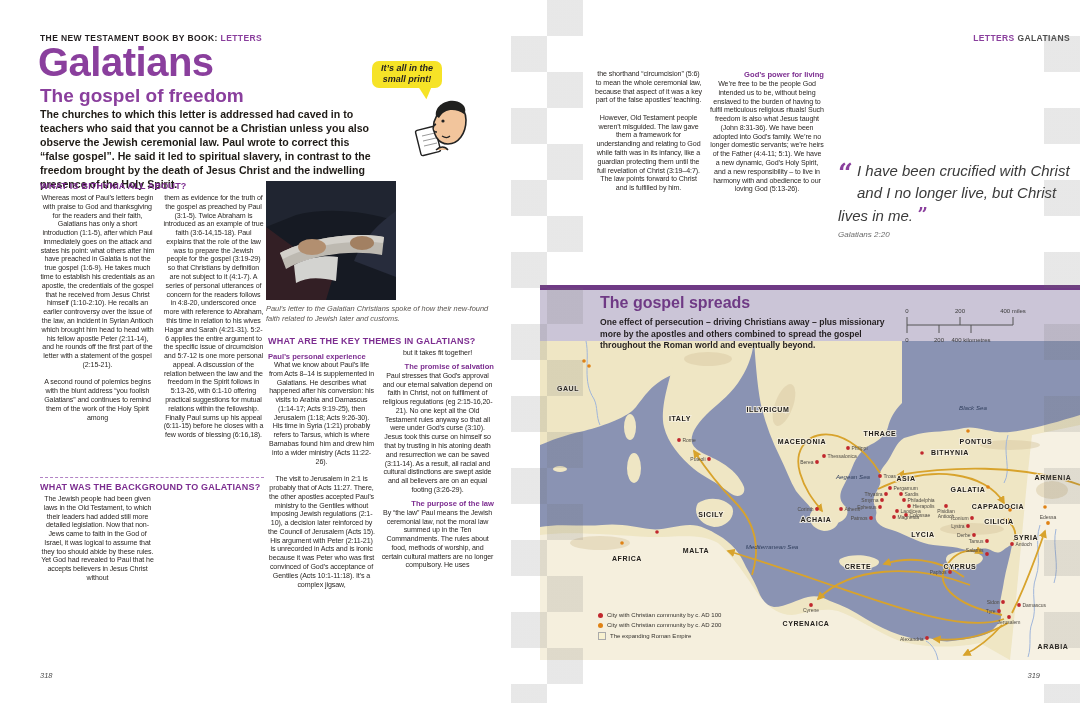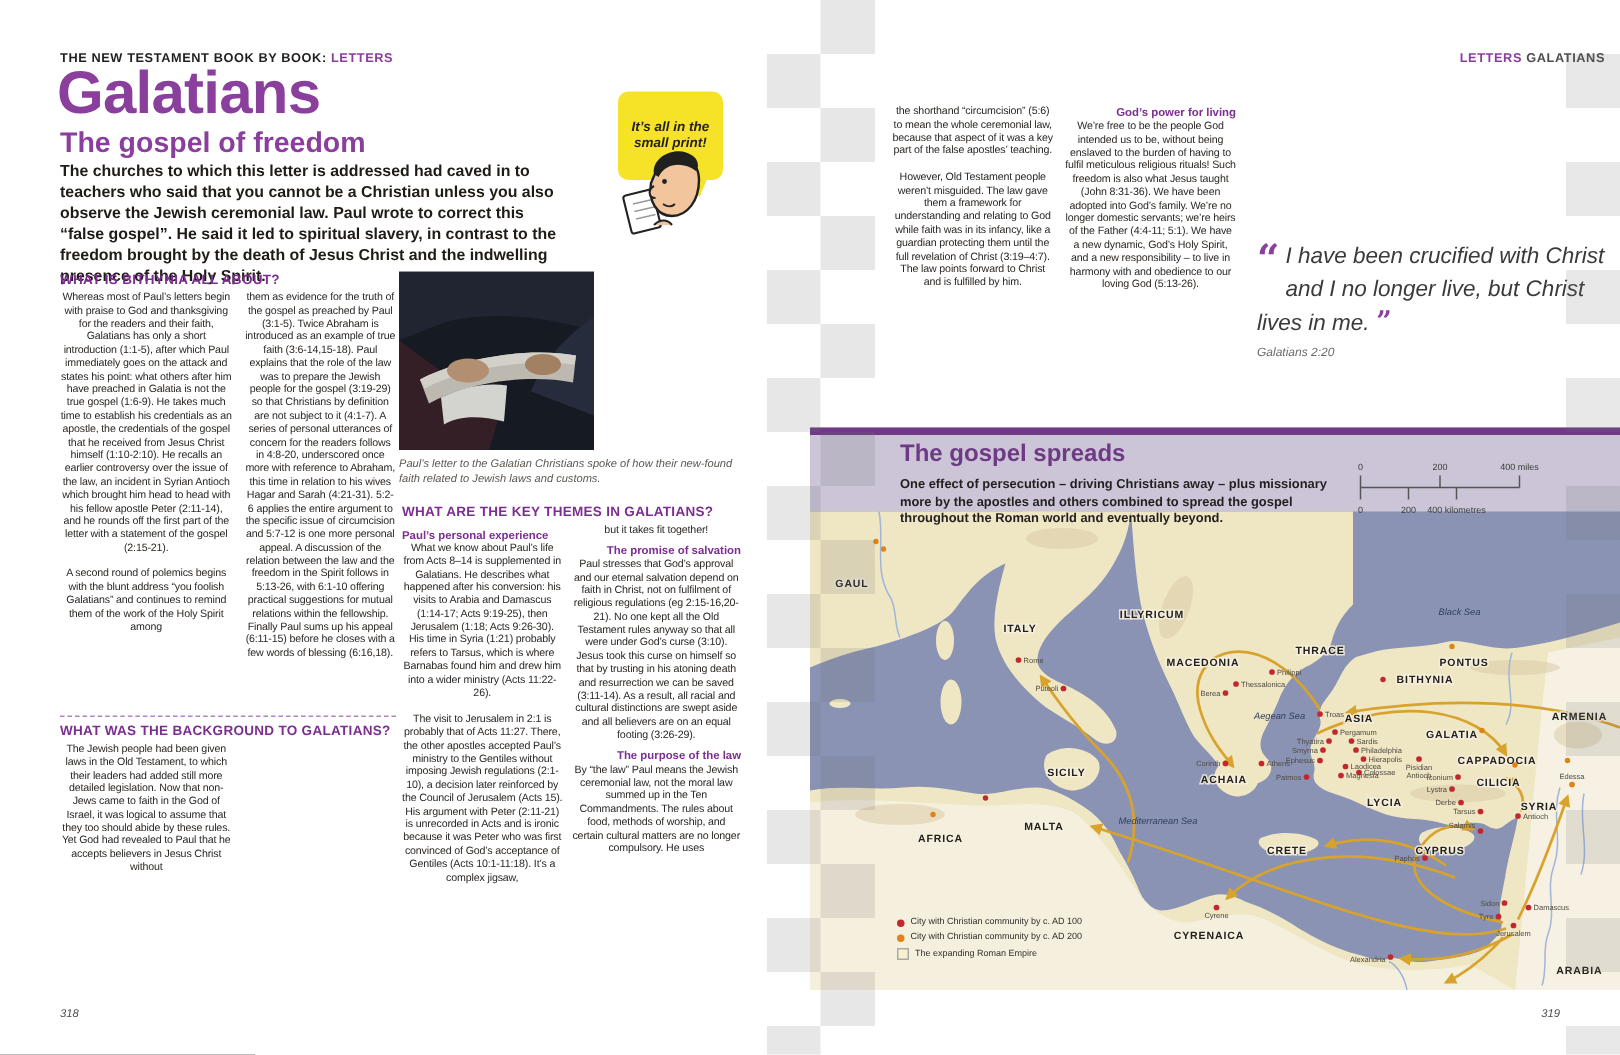--- a/index.html
+++ b/index.html
@@ -23,22 +23,22 @@
   .caption{font-size:7.4px;font-style:italic;color:#5a5550;line-height:1.3;}
   .pagenum{font-size:7.5px;color:#4c4c4c;font-style:italic;}
   .dashline{border-top:1px dashed #b182c4;height:0;}
   .rp-header{font-size:8.5px;font-weight:bold;letter-spacing:.4px;color:#4d4d4d;text-align:right;}
   .rp-header .hl{color:var(--accent);}
   
   .quote-mark{font-size:26px;font-weight:bold;color:var(--accent);font-family:"DejaVu Serif",serif;}
   .quote-text{font-size:15px;font-style:italic;color:#3a3a3a;line-height:1.45;}
   .quote-ref{font-size:8px;font-style:italic;color:#6b6b6b;}
   
-  .bubble{background:var(--bubble);border-radius:7px;padding:18px 6px;font-size:9px;font-weight:bold;
-          font-style:italic;color:#231f20;text-align:center;line-height:1.25;margin-left:40px;}
+  .bubble{background:var(--bubble);border-radius:7px;padding:2px 6px;font-size:9px;font-weight:bold;
+          font-style:italic;color:#231f20;text-align:center;line-height:1.25;}
   .bubble:after{content:"";position:absolute;right:8px;bottom:-11px;width:0;height:0;
           border-left:5px solid transparent;border-right:9px solid transparent;
           border-top:13px solid var(--bubble);transform:rotate(-12deg);}
   
   #map-panel{background:var(--panel-bg);}
   .panel-bar{background:var(--accent-dark);}
   .panel-title{font-size:16px;font-weight:bold;color:var(--accent-dark);}
   .panel-intro{font-size:8.6px;font-weight:bold;line-height:1.35;color:#231f20;}
   #map-svg{position:absolute;left:0;top:0;}
   .region{font-size:7px;font-weight:bold;fill:#23201c;letter-spacing:.6px;
@@ -97,21 +97,21 @@
     <path d="M0,0 H130 V40 C100,30 60,26 30,34 L0,46 Z" fill="#242a36"></path>
     <path d="M0,46 C20,60 40,78 70,86 L60,119 H0 Z" fill="#3a2328"></path>
     <path d="M130,30 C110,44 96,60 88,80 L130,96 Z" fill="#2c3142"></path>
     <path d="M14,72 C40,58 86,50 118,56 L116,74 C86,68 44,74 20,88 Z" fill="#d6d2c8"></path>
     <path d="M14,72 C40,58 86,50 118,56 L117,62 C88,58 42,64 17,78 Z" fill="#efece4"></path>
     <ellipse cx="46" cy="66" rx="14" ry="8" fill="#caa27e"></ellipse>
     <ellipse cx="96" cy="62" rx="12" ry="7" fill="#b8916e"></ellipse>
     <path d="M28,84 C44,76 60,74 72,76 L70,100 C54,96 40,96 30,102 Z" fill="#f0efeb"></path>
     <rect width="130" height="119" fill="rgba(10,10,18,0.12)"></rect>
   </svg>
-  <div class="abs caption" style="left:266px;top:304px;width:228px;">Paul’s letter to the Galatian Christians spoke of how their new-found faith related to Jewish laws and customs.</div>
+  <div class="abs caption" style="left:266px;top:304px;width:228px;">Paul’s letter to the Galatian Christians spoke of how their new-found faith related to Jewish later and customs.</div>
 
   <div class="abs colhead" style="left:268px;top:336px;width:230px;">WHAT ARE THE KEY THEMES IN GALATIANS?</div>
   <div class="abs subhead" style="left:268px;top:348px;">Paul’s personal experience</div>
   <div class="abs body prewrap" style="left:268px;top:361px;width:107px;height:320px;overflow:hidden;">What we know about Paul’s life from Acts 8–14 is supplemented in Galatians. He describes what happened after his conversion: his visits to Arabia and Damascus (1:14-17; Acts 9:19-25), then Jerusalem (1:18; Acts 9:26-30). His time in Syria (1:21) probably refers to Tarsus, which is where Barnabas found him and drew him into a wider ministry (Acts 11:22-26).
 
 The visit to Jerusalem in 2:1 is probably that of Acts 11:27. There, the other apostles accepted Paul’s ministry to the Gentiles without imposing Jewish regulations (2:1-10), a decision later reinforced by the Council of Jerusalem (Acts 15). His argument with Peter (2:11-21) is unrecorded in Acts and is ironic because it was Peter who was first convinced of God’s acceptance of Gentiles (Acts 10:1-11:18). It’s a complex jigsaw,</div>
   <div class="abs" style="left:381px;top:349px;width:113px;">
     <div class="body">but it takes fit together!</div>
     <div class="subhead">The promise of salvation</div>
     <div class="body prewrap">Paul stresses that God’s approval and our eternal salvation depend on faith in Christ, not on fulfilment of religious regulations (eg 2:15-16,20-21). No one kept all the Old Testament rules anyway so that all were under God’s curse (3:10). Jesus took this curse on himself so that by trusting in his atoning death and resurrection we can be saved (3:11-14). As a result, all racial and cultural distinctions are swept aside and all believers are on an equal footing (3:26-29).</div>

